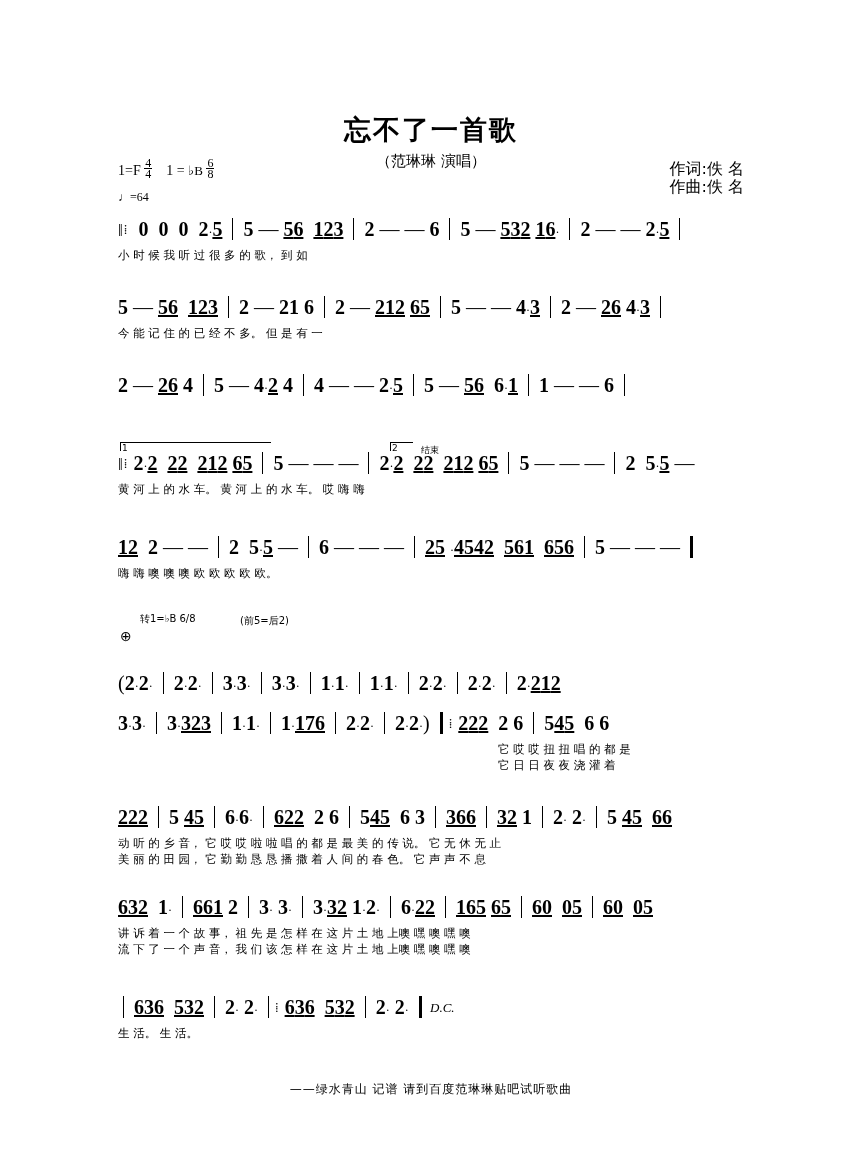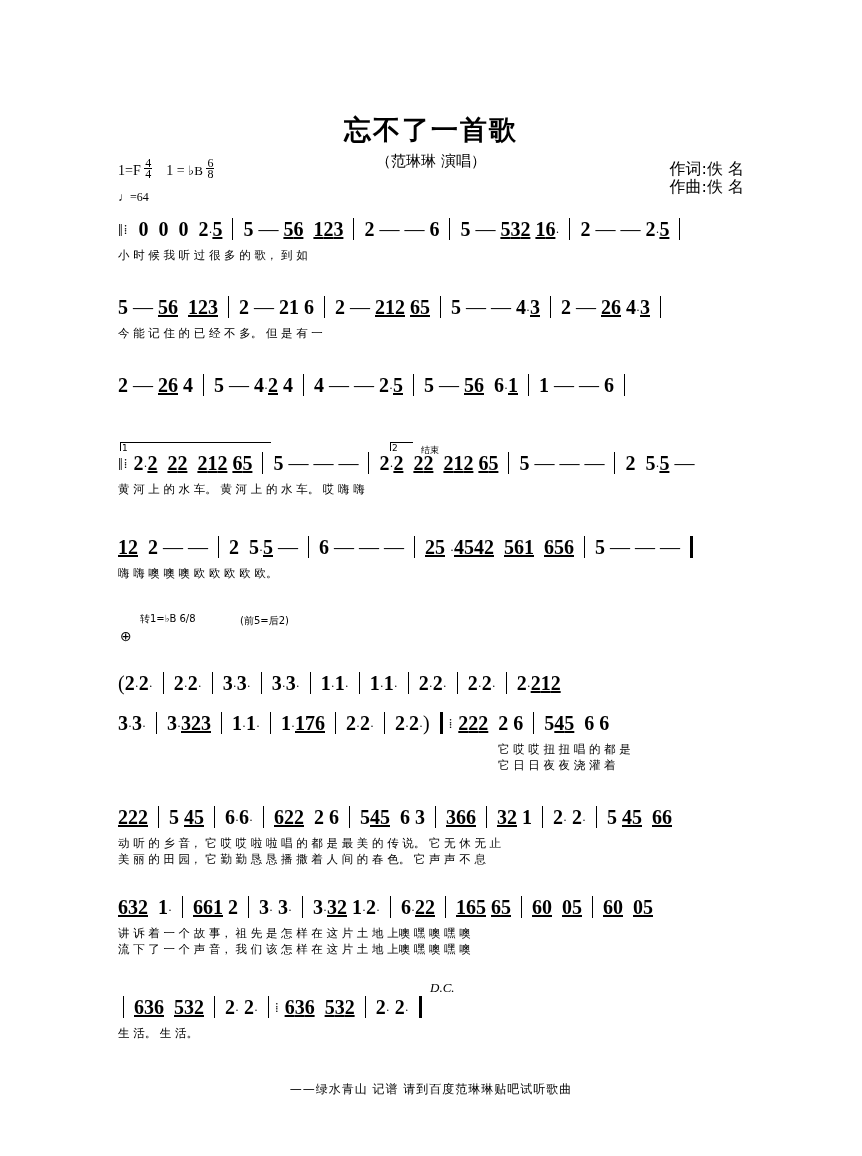--- a/index.html
+++ b/index.html
@@ -318,16 +318,16 @@
       <span class="bl"></span>
       <span class="seg"><b>2</b><span style="font-size:12px;">·</span>&nbsp;<b>2</b><span style="font-size:12px;">·</span></span>
       <span class="bl"></span><span class="repeat-dots">⁞</span>
       <span class="seg"><u><b>6</b><b>3</b><b>6</b></u>&nbsp;&nbsp;<u><b>5</b><b>3</b><b>2</b></u></span>
       <span class="bl"></span>
       <span class="seg"><b>2</b><span style="font-size:12px;">·</span>&nbsp;<b>2</b><span style="font-size:12px;">·</span></span>
       <span class="bl thick"></span>
     </div>
     <div class="lyr">生     活。     生     活。</div>
   </div>
-  <div class="dc" style="top:980px;left:430px;">D.C.</div>
+  <div class="dc" style="top:1000px;left:430px;">D.C.</div>
 
   <div class="footer">——绿水青山   记谱        请到百度范琳琳贴吧试听歌曲</div>
 </div>
 
 </body></html>

